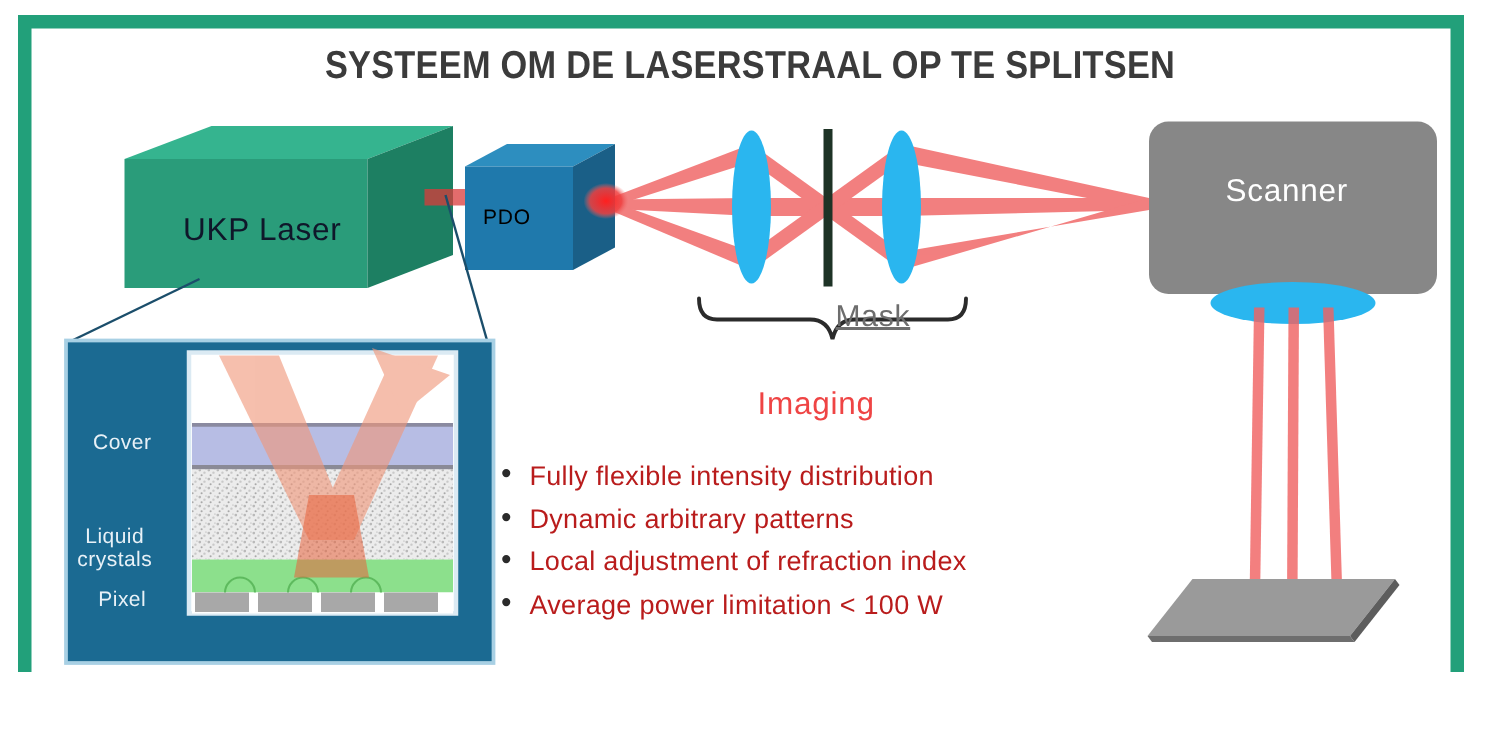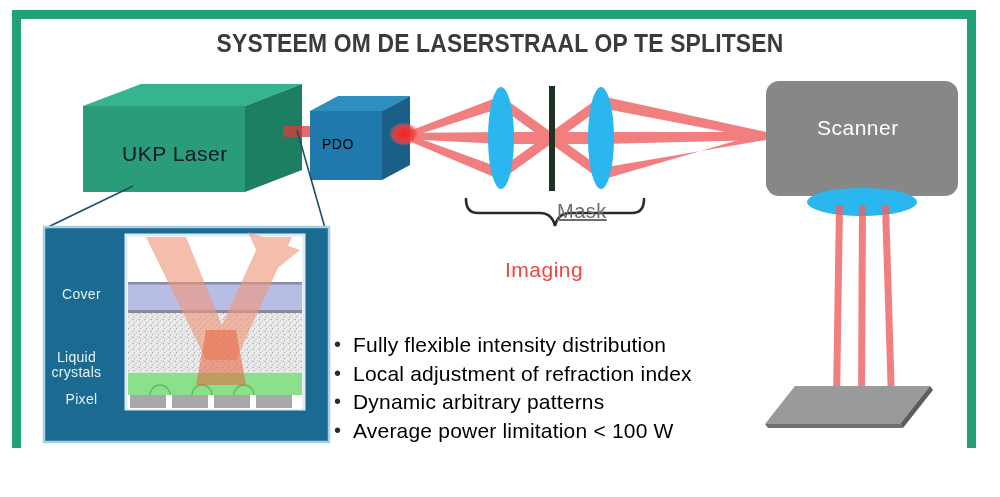--- a/index.html
+++ b/index.html
@@ -101,25 +101,24 @@
   #pixel-label   { left: 40px; top: 392px; width: 83px; }
 
   
   #bullets {
     position: absolute;
     left: 334px;
     top: 303px;
     width: 400px;
     font-family: "Liberation Sans", sans-serif;
     font-weight: 300;
-    font-size: 21px;
-    color: #000000;
+    font-size: 18px;
+    color: #b91c1c;
     line-height: 28.5px;
     letter-spacing: 0.2px;
-    margin-top: 28px;
   }
   #bullets ul {
     list-style: none;
     margin: 0;
     padding: 0;
   }
   #bullets li {
     position: relative;
     padding-left: 19px;
     white-space: pre-line;
@@ -277,19 +276,19 @@
   <div class="lbl" id="imaging-label">Imaging</div>
 
   <div class="inset-lbl" id="cover-label">Cover</div>
   <div class="inset-lbl" id="lc-label" style="white-space:pre-line;">Liquid
 crystals</div>
   <div class="inset-lbl" id="pixel-label">Pixel</div>
 
   <div id="bullets">
     <ul>
         <li>Fully flexible intensity distribution</li>
+        <li>Dynamic arbitrary patterns</li>
         <li>Local adjustment of refraction index</li>
-        <li>Dynamic arbitrary patterns</li>
         <li>Average power limitation &lt; 100 W</li>
       </ul>
   </div>
 
 </div>
 
 </body></html>

